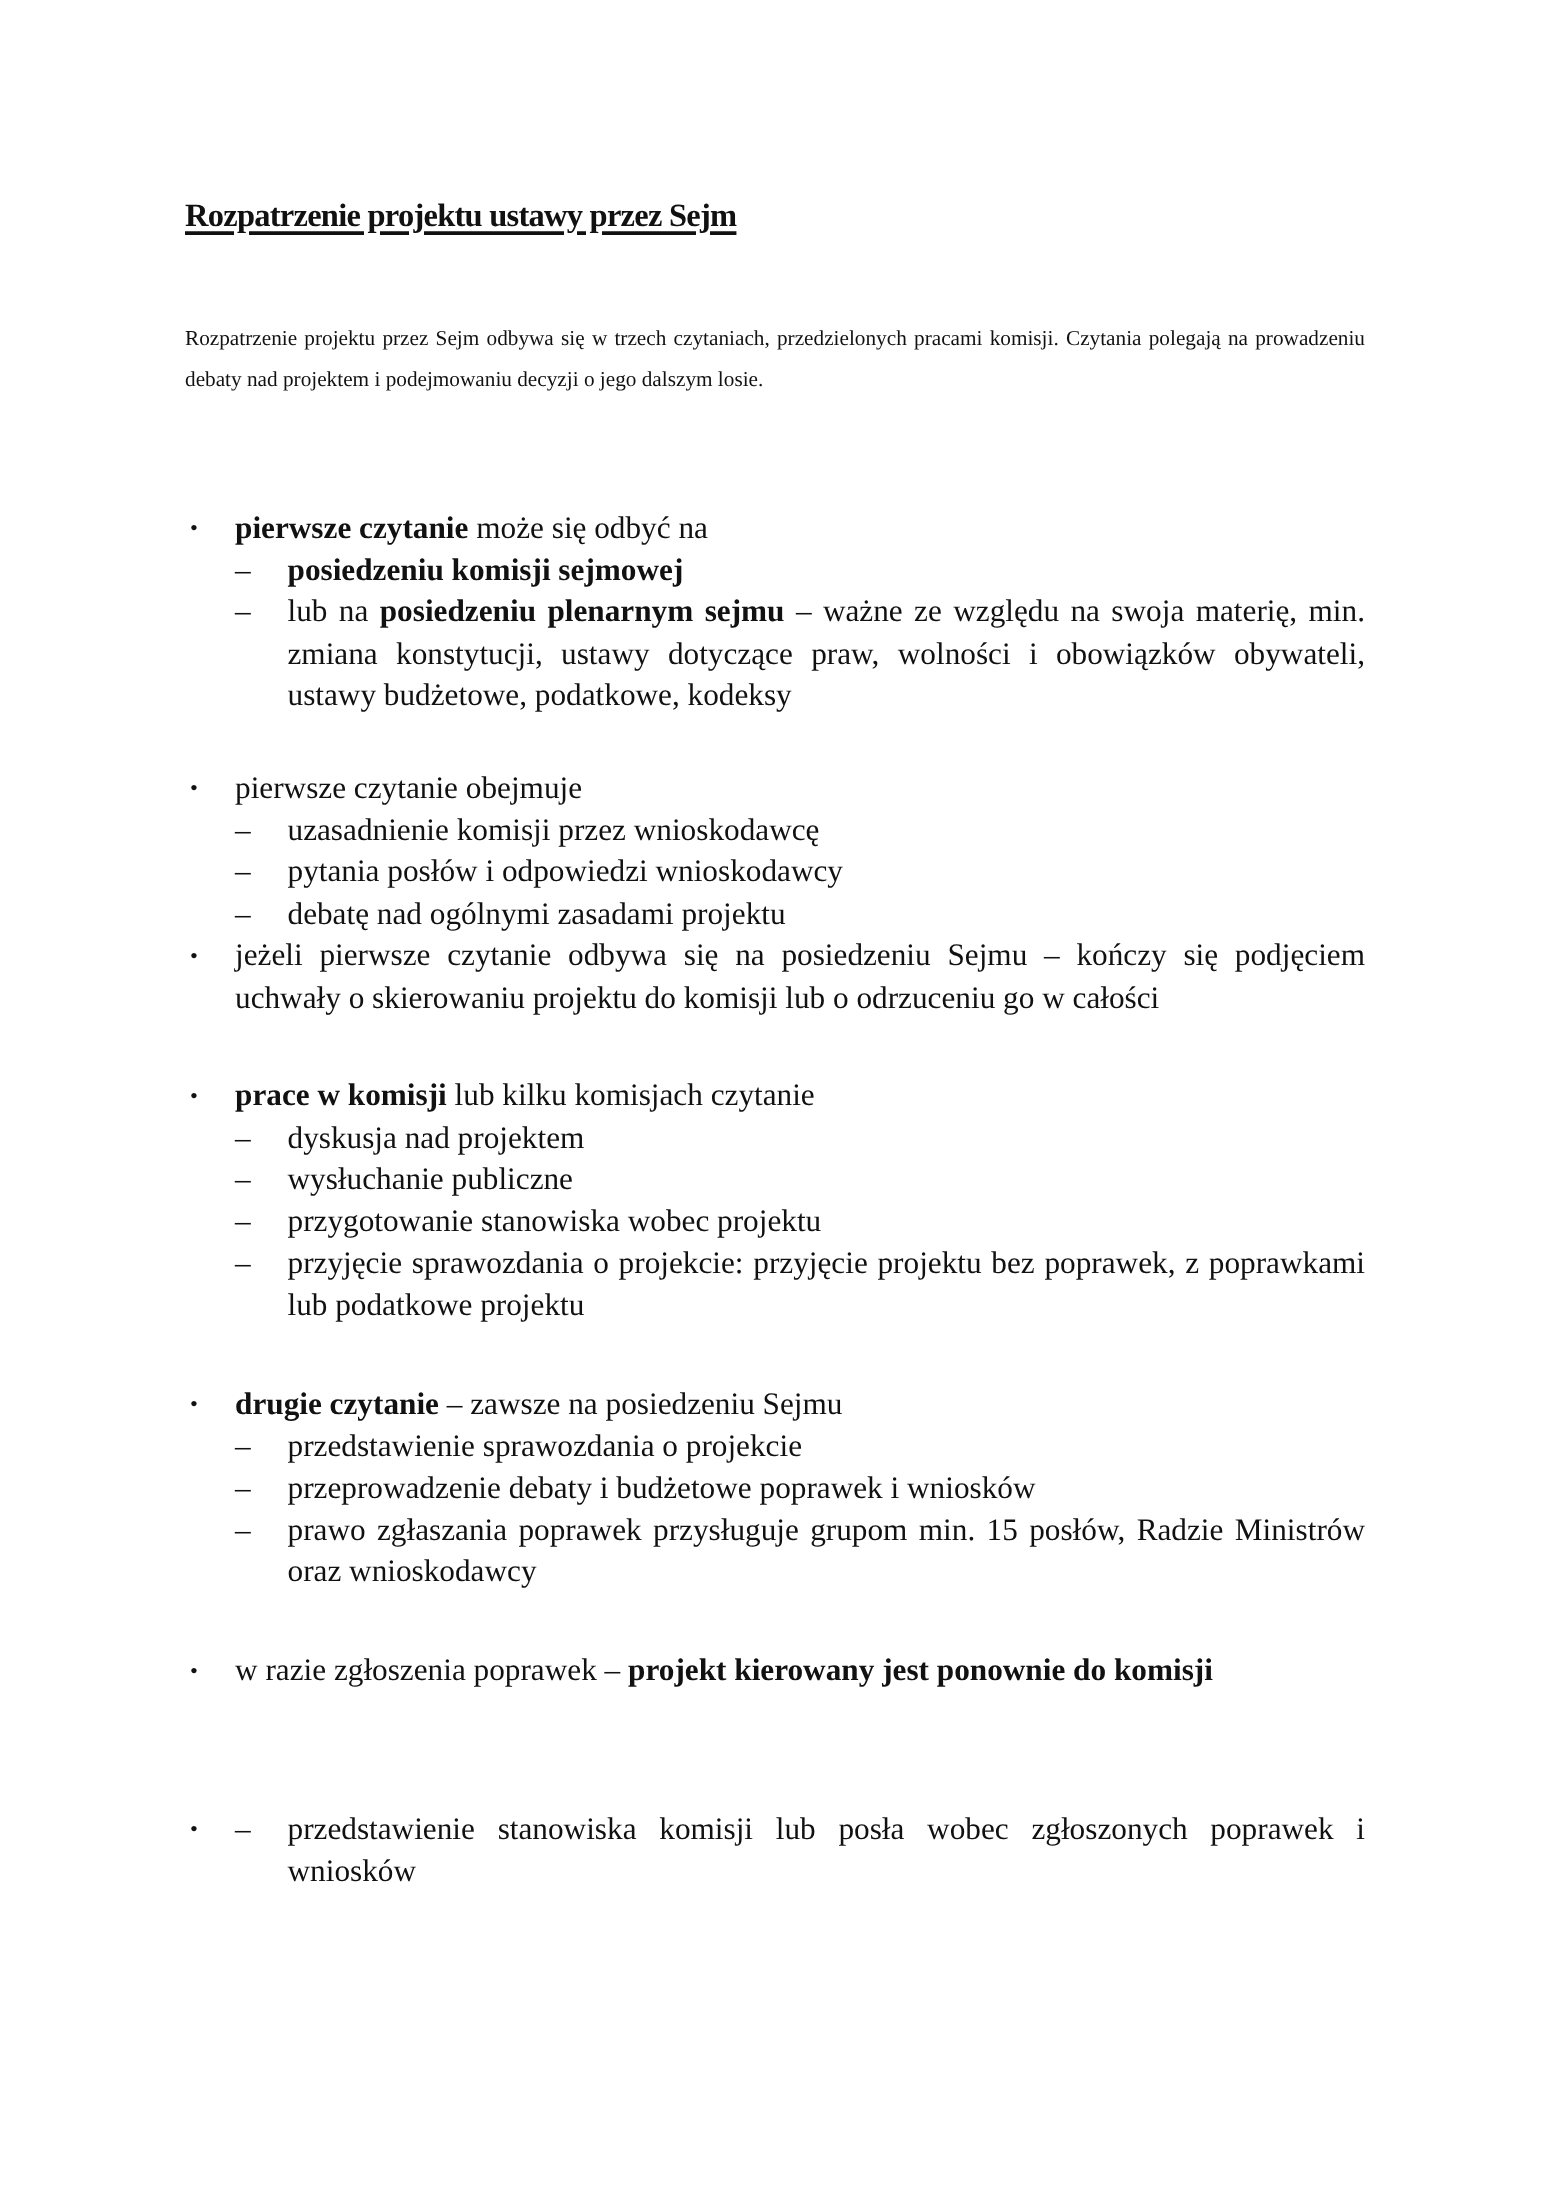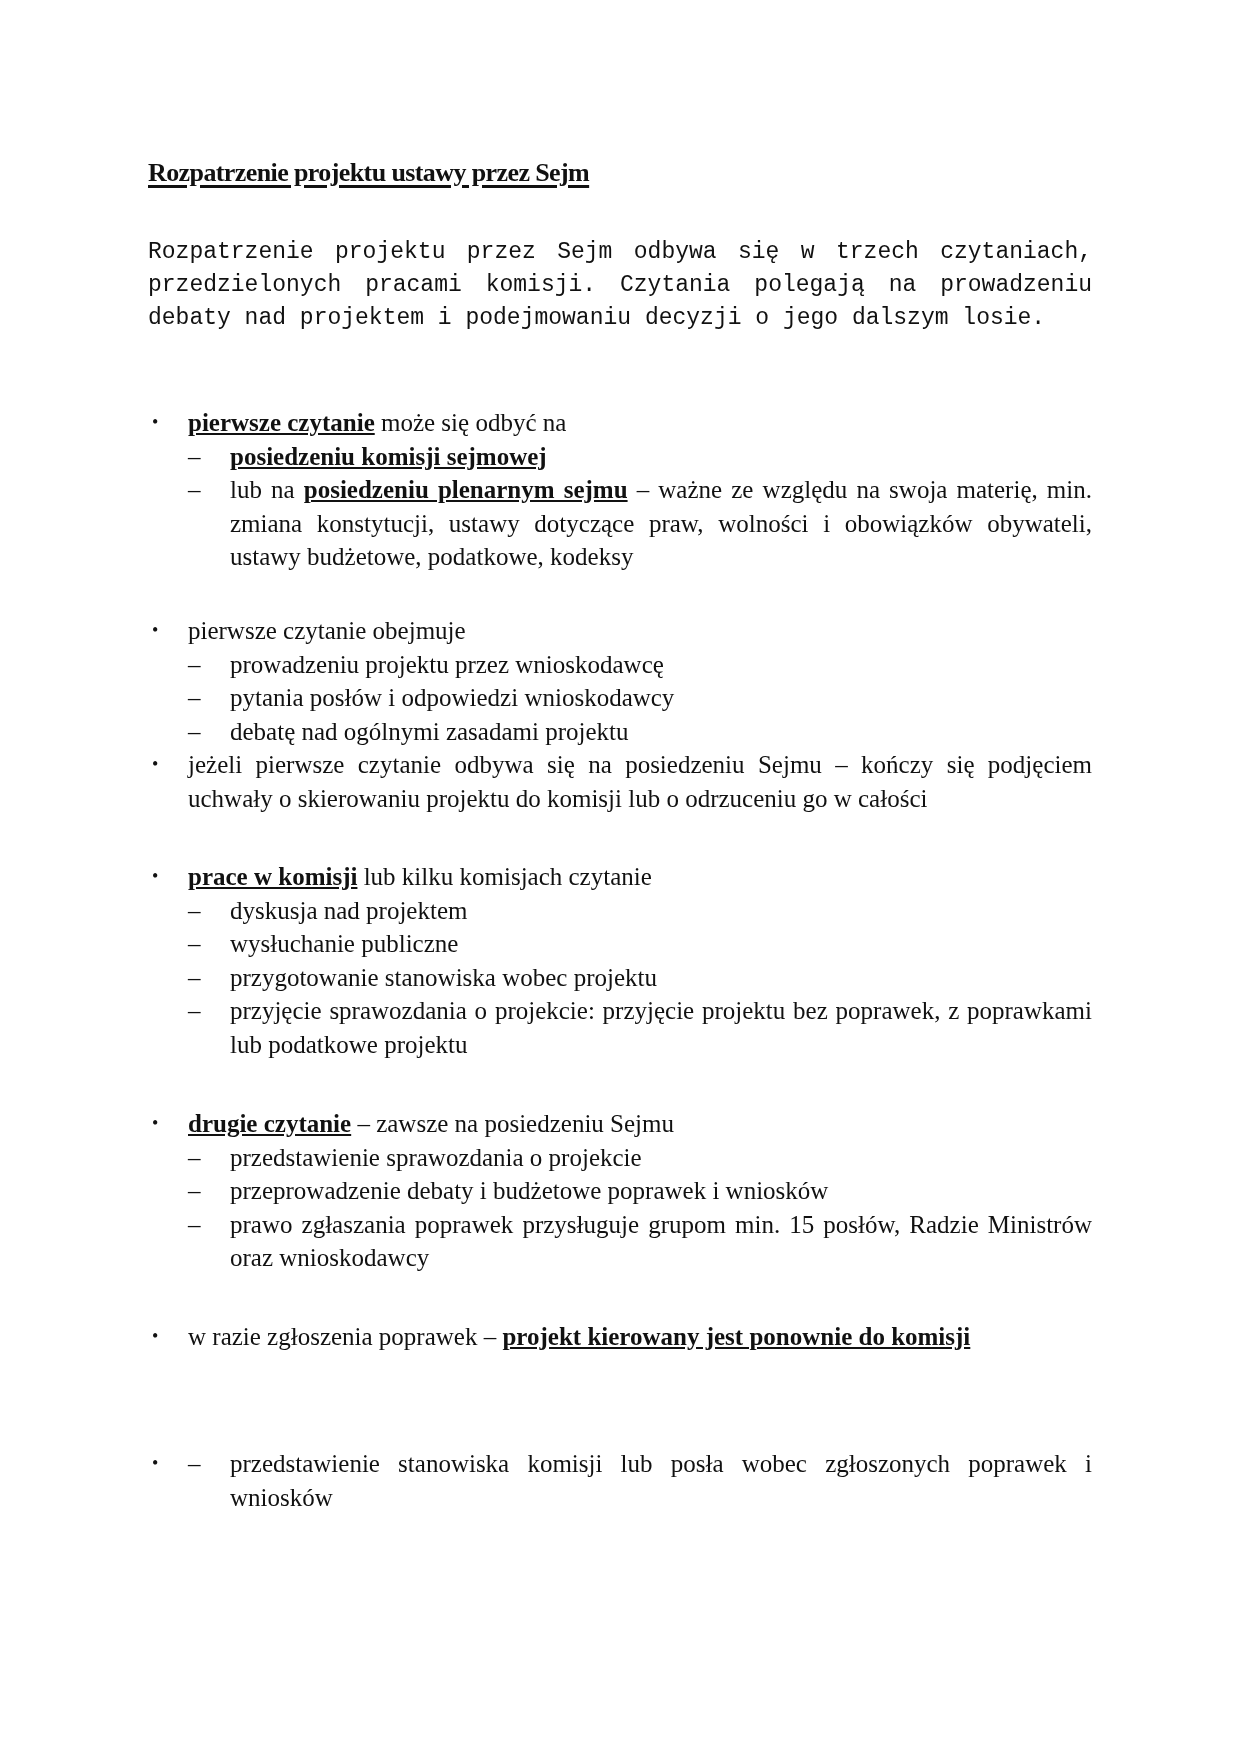--- a/index.html
+++ b/index.html
@@ -2,23 +2,23 @@
 <html><head>
 <meta charset="utf-8">
 <style>
   html, body { margin: 0; padding: 0; background: #ffffff; }
   body { width: 1240px; height: 1754px; position: relative; overflow: hidden;
          font-family: "Liberation Serif", "DejaVu Serif", serif; color: #111; }
   .page { position: absolute; left: 0; top: 0; width: 1240px; height: 1754px; }
   .title { position: absolute; left: 148px; top: 158px; font-size: 26px; font-weight: bold;
            text-decoration: underline; text-decoration-thickness: 3px; text-underline-offset: 4px;
            letter-spacing: -0.6px; margin: 0; }
-  .intro { position: absolute; left: 148px; top: 236px; width: 944px; font-size: 23px;
-           line-height: 33px; text-align: justify; margin: 0; font-family: Liberation Mono, monospace; }
-  .b { font-weight: bold; text-decoration: underline; }
+  .intro { position: absolute; left: 148px; top: 254px; width: 944px; font-size: 17px;
+           line-height: 33px; text-align: justify; margin: 0; }
+  .b { font-weight: bold; }
   .list { position: absolute; left: 148px; width: 944px; margin: 0; padding: 0; list-style: none; }
   .item { position: relative; padding-left: 40px; font-size: 25px; line-height: 33.5px; text-align: justify; }
   .bullet { position: absolute; left: 4px; top: 0; font-size: 18px; }
   .sub { list-style: none; margin: 0; padding: 0; }
   .subitem { position: relative; padding-left: 42px; text-align: justify; }
   .dash { position: absolute; left: 0; top: 0; }
 </style>
 </head>
 <body>
 
@@ -34,21 +34,21 @@
           <li class="subitem"><span class="dash">–</span><span class="b">posiedzeniu komisji sejmowej</span></li>
           <li class="subitem"><span class="dash">–</span><span>lub na </span><span class="b">posiedzeniu plenarnym sejmu</span><span> – ważne ze względu na swoja materię, min. zmiana konstytucji, ustawy dotyczące praw, wolności i obowiązków obywateli, ustawy budżetowe, podatkowe, kodeksy</span></li>
         </ul>
       </li>
   </ul>
   <ul class="list" style="top:614px;">
     <li class="item">
         <span class="bullet">•</span>
         <div><span>pierwsze czytanie obejmuje</span></div>
         <ul class="sub">
-          <li class="subitem"><span class="dash">–</span><span>prowadzeniu projektu przez wnioskodawcę</span></li>
+          <li class="subitem"><span class="dash">–</span><span>uzasadnienie komisji przez wnioskodawcę</span></li>
           <li class="subitem"><span class="dash">–</span><span>pytania posłów i odpowiedzi wnioskodawcy</span></li>
           <li class="subitem"><span class="dash">–</span><span>debatę nad ogólnymi zasadami projektu</span></li>
         </ul>
       </li>
     <li class="item">
         <span class="bullet">•</span>
         <div><span>jeżeli pierwsze czytanie odbywa się na posiedzeniu Sejmu – kończy się podjęciem uchwały o skierowaniu projektu do komisji lub o odrzuceniu go w całości</span></div>
       </li>
   </ul>
   <ul class="list" style="top:860px;">

